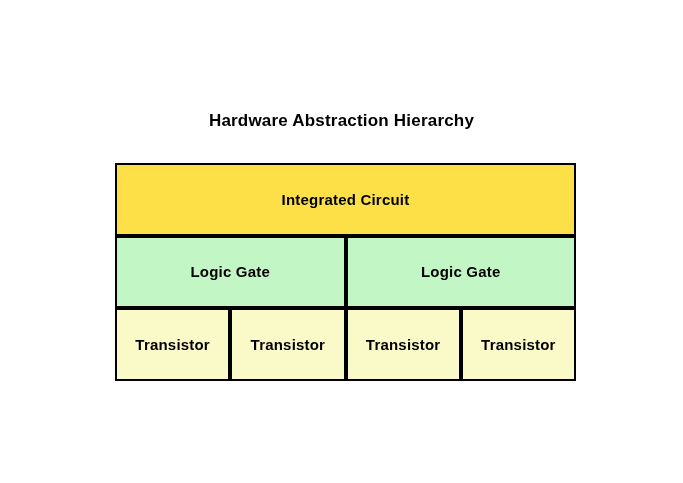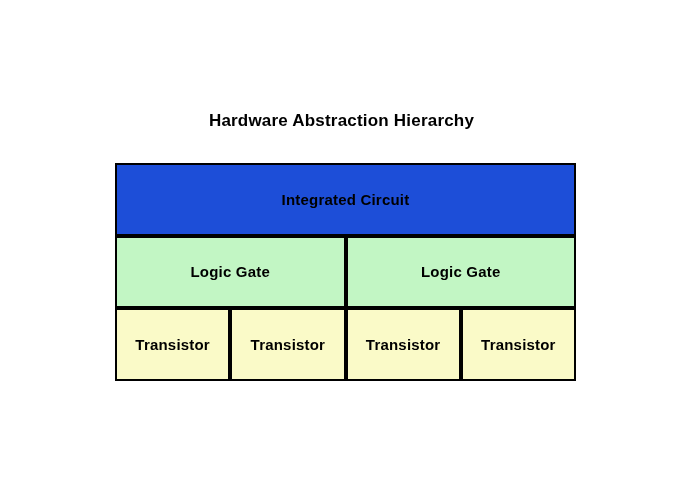--- a/index.html
+++ b/index.html
@@ -53,21 +53,21 @@
 </style>
 </head>
 <body>
 
 <div class="canvas">
 
   <div class="title">Hardware Abstraction Hierarchy</div>
 
   <div class="hierarchy">
 
-    <div class="cell span4" style="background-color: #1d4ed8;">Integrated Circuit</div>
+    <div class="cell span4" style="background-color: #fde047;">Integrated Circuit</div>
 
     <div class="cell span2" style="background-color: rgb(194, 246, 196);">Logic Gate</div>
 
     <div class="cell span2" style="background-color: rgb(194, 246, 196);">Logic Gate</div>
 
     <div class="cell span1" style="background-color: rgb(250, 250, 200);">Transistor</div>
 
     <div class="cell span1" style="background-color: rgb(250, 250, 200);">Transistor</div>
 
     <div class="cell span1" style="background-color: rgb(250, 250, 200);">Transistor</div>

